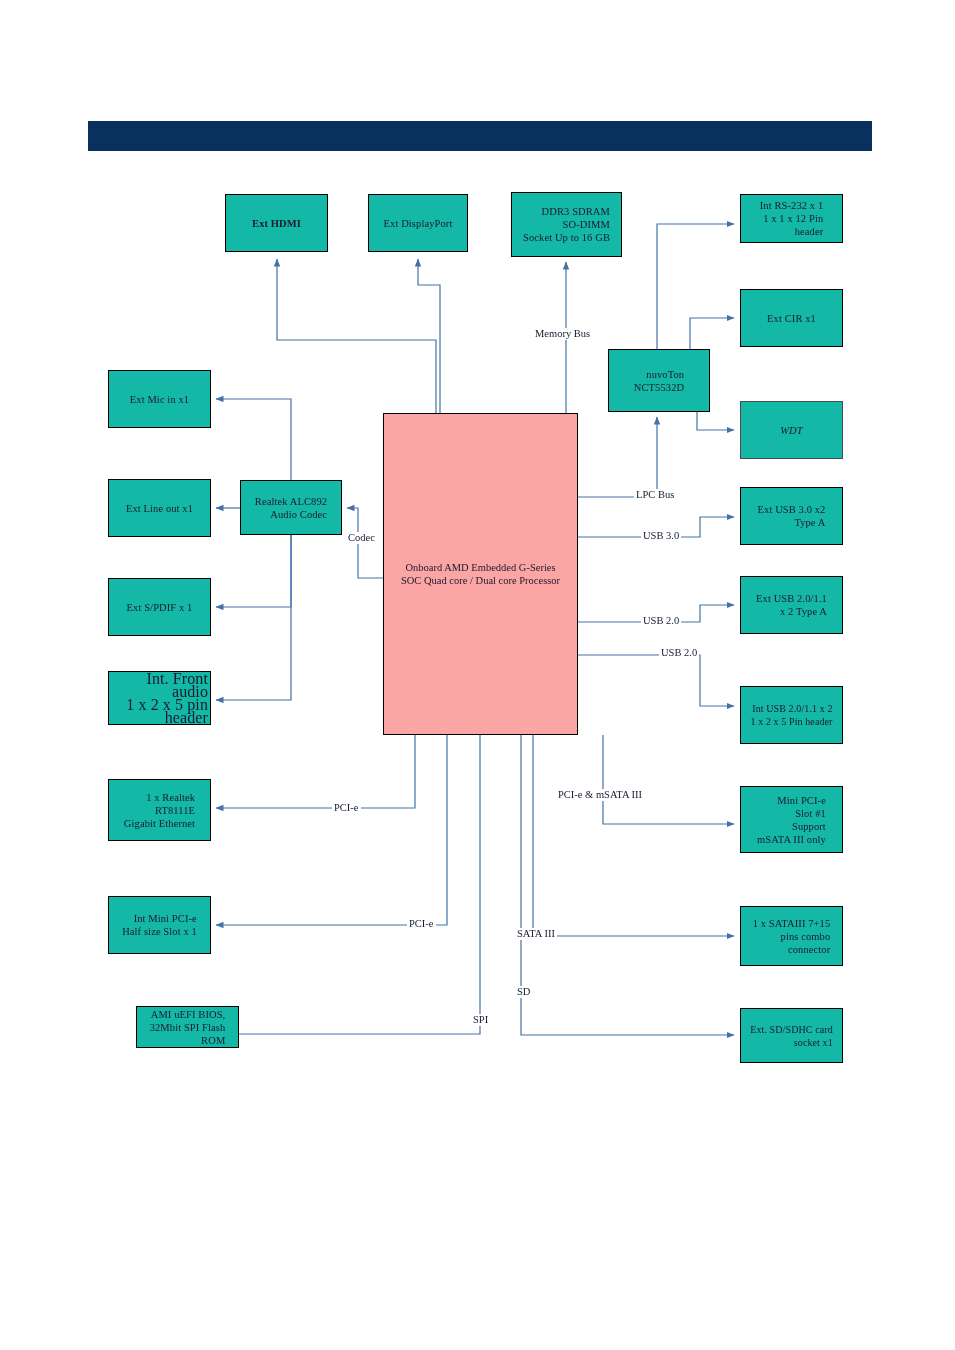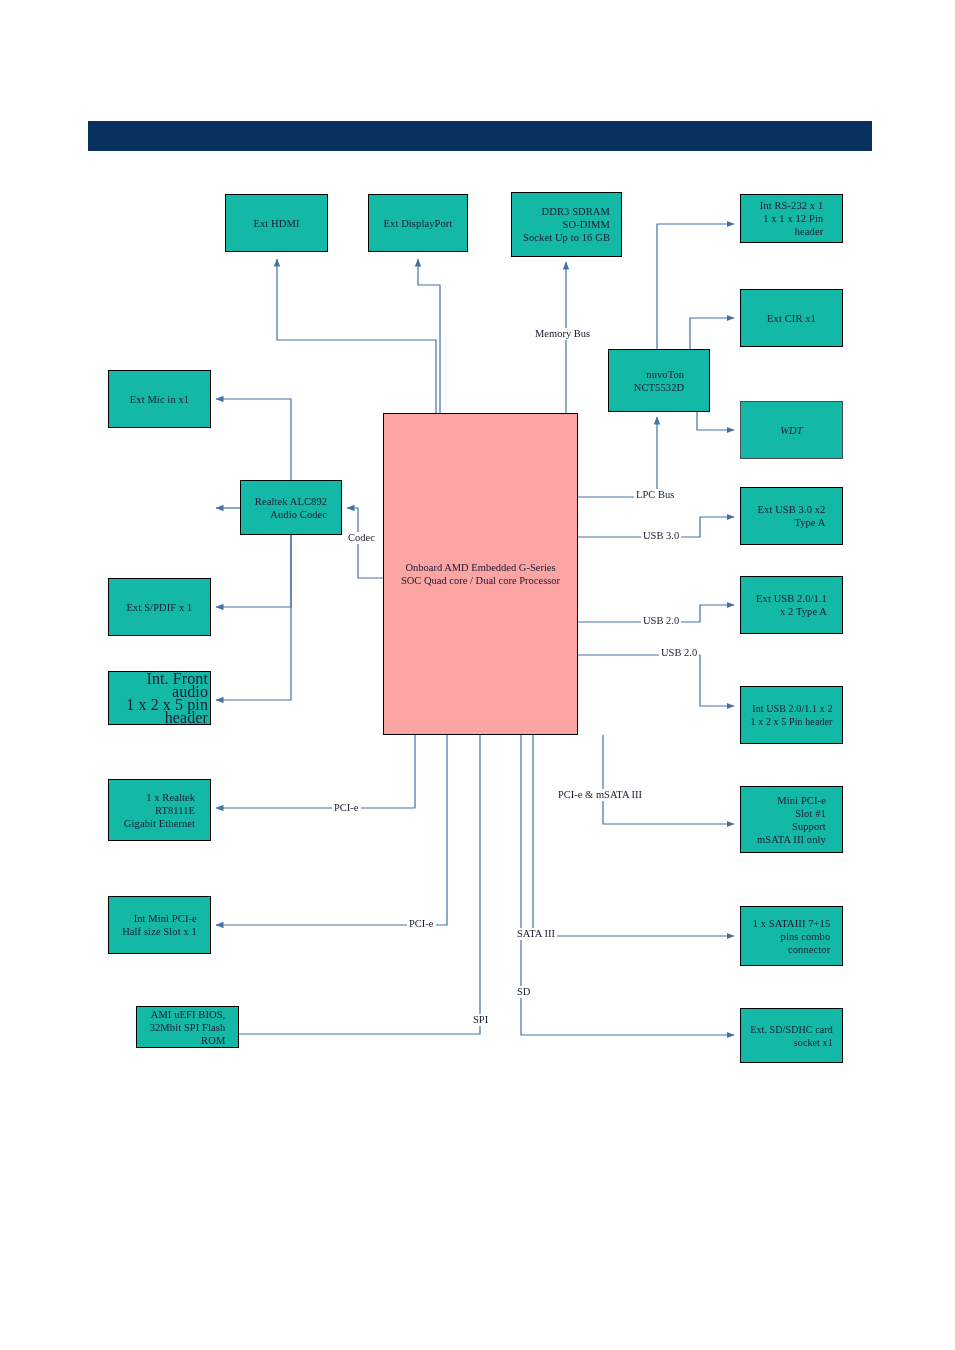--- a/index.html
+++ b/index.html
@@ -87,21 +87,21 @@
       <path d="M480,735 L480,1034 L216,1034" marker-end="url(#ah)"></path>
 
       <path d="M521,735 L521,1035 L734,1035" marker-end="url(#ah)"></path>
 
       <path d="M533,735 L533,936 L734,936" marker-end="url(#ah)"></path>
 
       <path d="M603,735 L603,824 L734,824" marker-end="url(#ah)"></path>
     </g>
   </svg>
 
-  <div class="node" style="left:225px;top:194px;width:103px;height:58px;">
+  <div class="node" style="left:225px;top:194px;width:103px;height:58px;font-weight:bold;">
     <span class="lbl">Ext HDMI</span>
   </div>
 
   <div class="node" style="left:368px;top:194px;width:100px;height:58px;">
     <span class="lbl">Ext DisplayPort</span>
   </div>
 
   <div class="node" style="left:511px;top:192px;width:111px;height:65px;">
     <span class="lbl">DDR3 SDRAM
 SO-DIMM
@@ -162,20 +162,23 @@
 
   <div class="node" style="left:108px;top:370px;width:103px;height:58px;">
     <span class="lbl">Ext Mic in x1</span>
   </div>
 
   <div class="node" style="left:240px;top:480px;width:102px;height:55px;">
     <span class="lbl">Realtek ALC892
 Audio Codec</span>
   </div>
 
+  <div class="node" style="left:108px;top:479px;width:103px;height:58px;">
+    <span class="lbl">Ext Line out x1</span>
+  </div>
 
   <div class="node" style="left:108px;top:578px;width:103px;height:58px;">
     <span class="lbl">Ext S/PDIF x 1</span>
   </div>
 
   <div class="node" style="left:108px;top:671px;width:103px;height:54px;">
     <span class="lbl" style="font-size:16px;">Int. Front audio
 1 x 2 x 5 pin header</span>
   </div>
 

